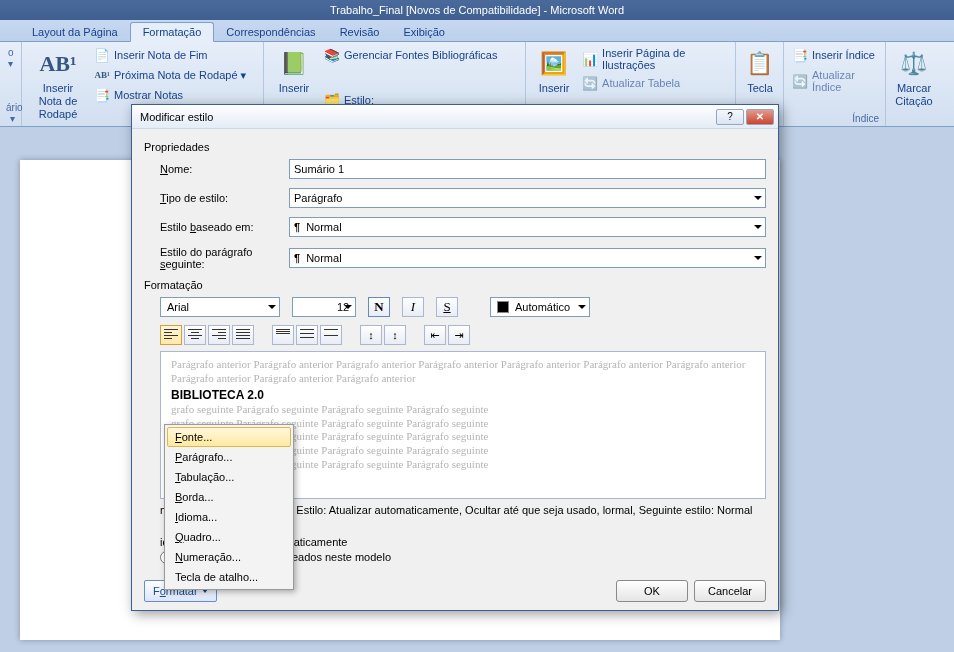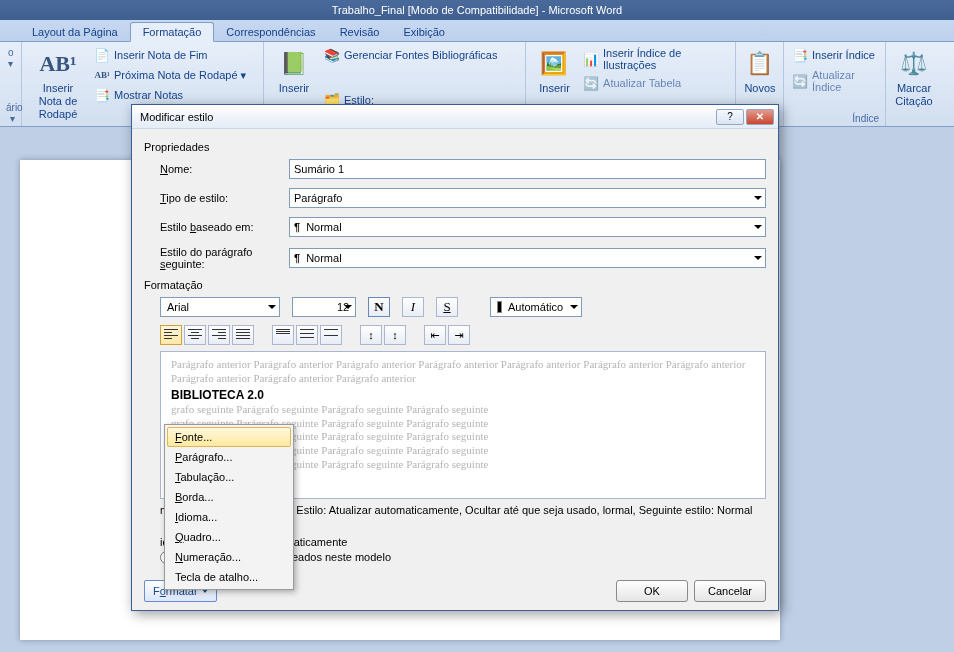--- a/index.html
+++ b/index.html
@@ -228,21 +228,21 @@
     padding: 3px 7px;
     border-radius: 2px;
   }
   .ctxmenu-item u { text-decoration: underline; }
   .lines-icon { display:inline-block; width:14px; height:12px; }
   .lines-icon span { display:block; height:1px; background:#333; }
 </style>
 </head>
 <body>
 
-<div class="titlebar">Trabalho_Final [Modo de Compatibilidade] - Microsoft Word</div>
+<div class="titlebar">Trabalho_Final [Novos de Compatibilidade] - Microsoft Word</div>
 
 <div class="ribbon-tabs">
   <div class="ribbon-tab">Layout da Página</div>
   <div class="ribbon-tab active">Formatação</div>
   <div class="ribbon-tab">Correspondências</div>
   <div class="ribbon-tab">Revisão</div>
   <div class="ribbon-tab">Exibição</div>
 </div>
 
 <div class="ribbon">
@@ -302,36 +302,36 @@
 
   <div class="ribbon-group" style="width:210px;">
     <div class="ribbon-group-content">
       <div class="ribbon-big-btn" style="width:48px;">
         <span class="ribbon-icon-large">🖼️</span>
         <span>Inserir</span>
       </div>
       <div style="display:flex;flex-direction:column;gap:2px;">
         <div class="ribbon-small-item">
           <span class="ribbon-small-icon">📊</span>
-          <span>Inserir Índice de Ilustrações</span>
+          <span>Inserir Página de Ilustrações</span>
         </div>
         <div class="ribbon-small-item" style="opacity:0.6;">
           <span class="ribbon-small-icon">🔄</span>
           <span>Atualizar Tabela</span>
         </div>
       </div>
     </div>
     <div class="ribbon-group-label"></div>
   </div>
 
   <div class="ribbon-group" style="width:48px;">
     <div class="ribbon-group-content">
       <div class="ribbon-big-btn" style="width:44px;">
         <span class="ribbon-icon-large">📋</span>
-        <span>Novos</span>
+        <span>Tecla</span>
       </div>
     </div>
     <div class="ribbon-group-label"></div>
   </div>
 
   <div class="ribbon-group" style="width:102px;">
     <div class="ribbon-group-content" style="flex-direction:column;">
       <div class="ribbon-small-item">
         <span class="ribbon-small-icon">📑</span>
         <span>Inserir Índice</span>
@@ -393,21 +393,21 @@
 
     <div class="section-title" style="margin-top:8px;">Formatação</div>
 
     <div class="fmt-toolbar">
       <span class="fmt-select" style="width:120px;">Arial</span>
       <span class="fmt-select" style="width:50px;padding-left:44px;">12</span>
       <span class="fmt-btn bold">N</span>
       <span class="fmt-btn" style="font-style:italic;">I</span>
       <span class="fmt-btn" style="text-decoration:underline;">S</span>
       <span style="width:8px;"></span>
-      <span class="fmt-select" style="width:92px;">
+      <span class="fmt-select" style="width:100px;">
         <span style="display:inline-block;width:12px;height:12px;border:1px solid #888;background:#000;margin-right:6px;"></span>
         <span>Automático</span>
       </span>
     </div>
 
     <div class="align-row">
       <div class="grp">
         <span class="align-btn active">
             <span class="lines-icon">
               <span style="width:100%"></span>

